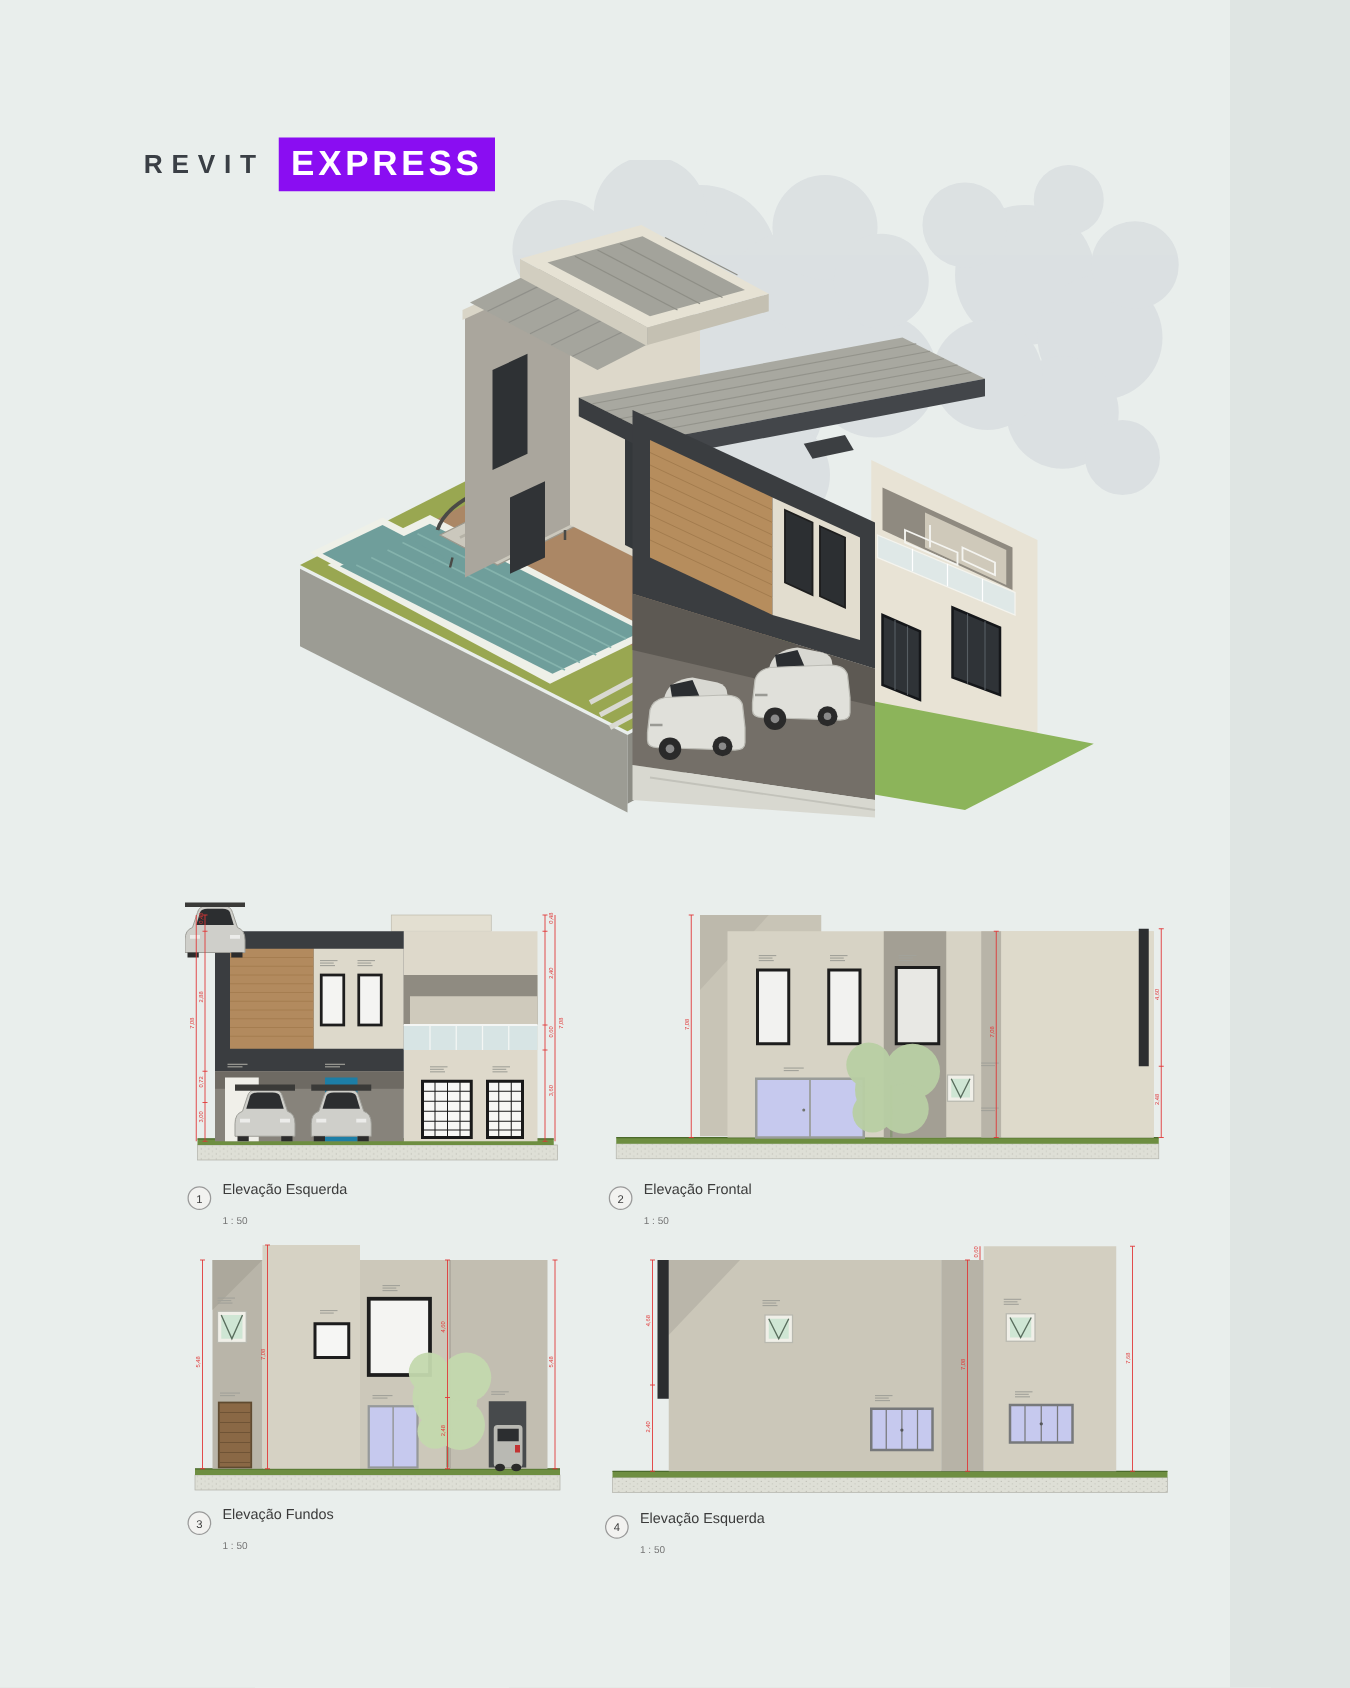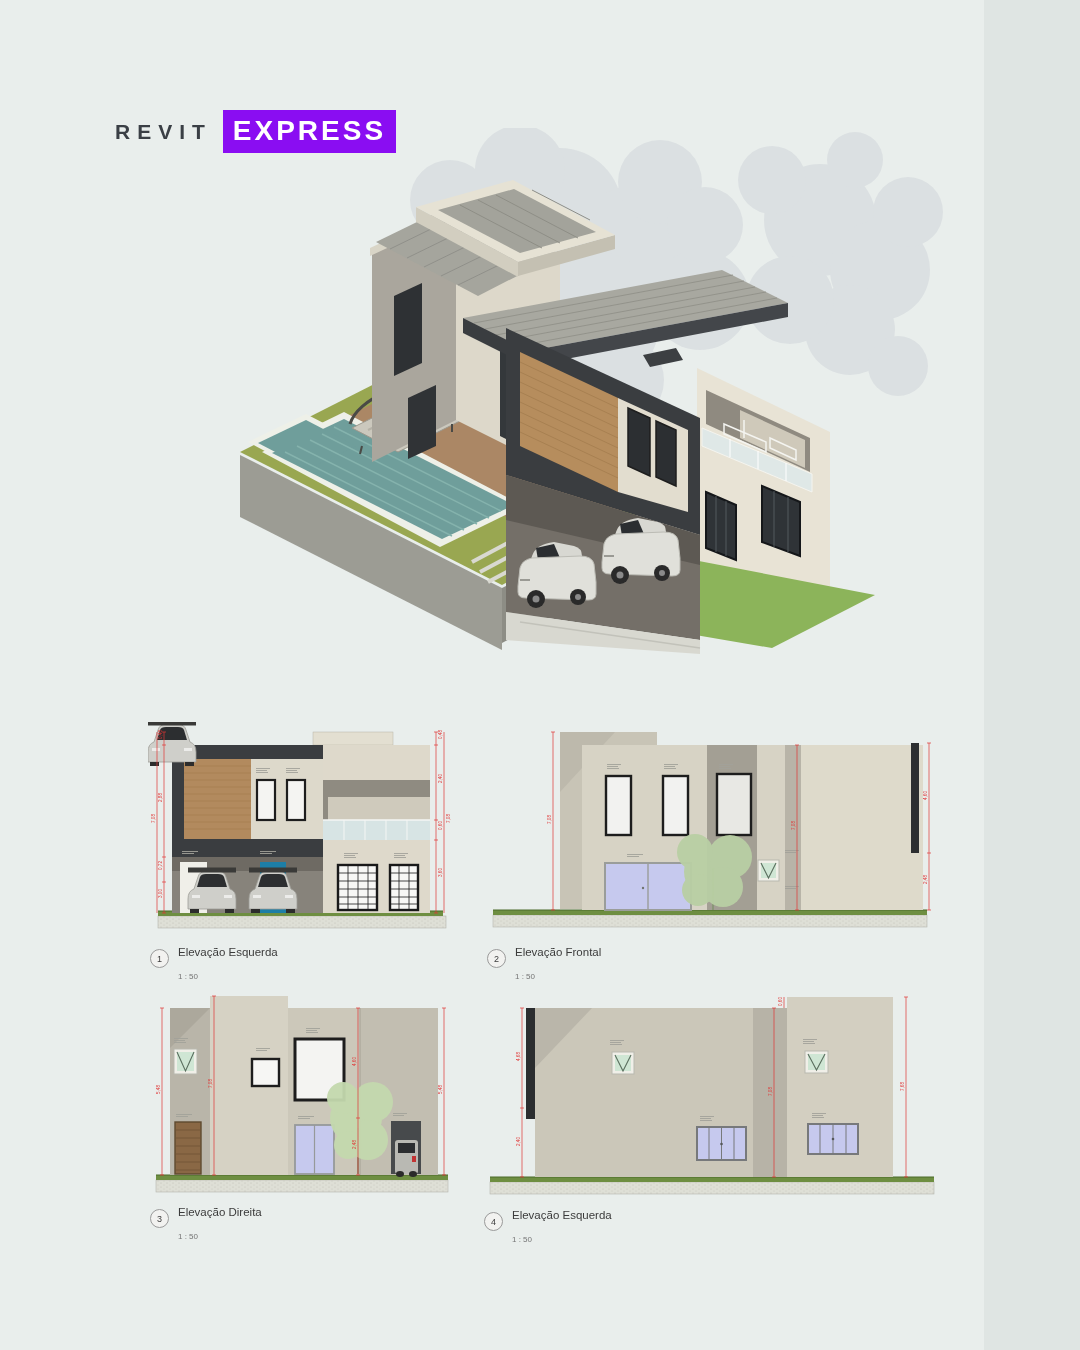--- a/index.html
+++ b/index.html
@@ -555,21 +555,21 @@
         <text class="dim" transform="rotate(-90 12 104)" x="12" y="104">5,48</text>
         <text class="dim" transform="rotate(-90 64 98)" x="64" y="98">7,08</text>
         <text class="dim" transform="rotate(-90 208 76)" x="208" y="76">4,60</text>
         <text class="dim" transform="rotate(-90 208 159)" x="208" y="159">2,48</text>
         <text class="dim" transform="rotate(-90 294 104)" x="294" y="104">5,48</text>
       </g>
     </svg>
     <figcaption class="cap">
       <span class="num">3</span>
       <span class="cap-text">
-        <span class="cap-title">Elevação Direita</span>
+        <span class="cap-title">Elevação Fundos</span>
         <span class="cap-scale">1 : 50</span>
       </span>
     </figcaption>
   </figure>
 
   <figure class="view" style="left:482px;top:988px;">
     <svg width="460" height="212" viewBox="0 0 460 212">
       <defs>
         <pattern id="spkD" width="6" height="4" patternUnits="userSpaceOnUse">
           <rect width="6" height="4" fill="#dedfd6"></rect>

